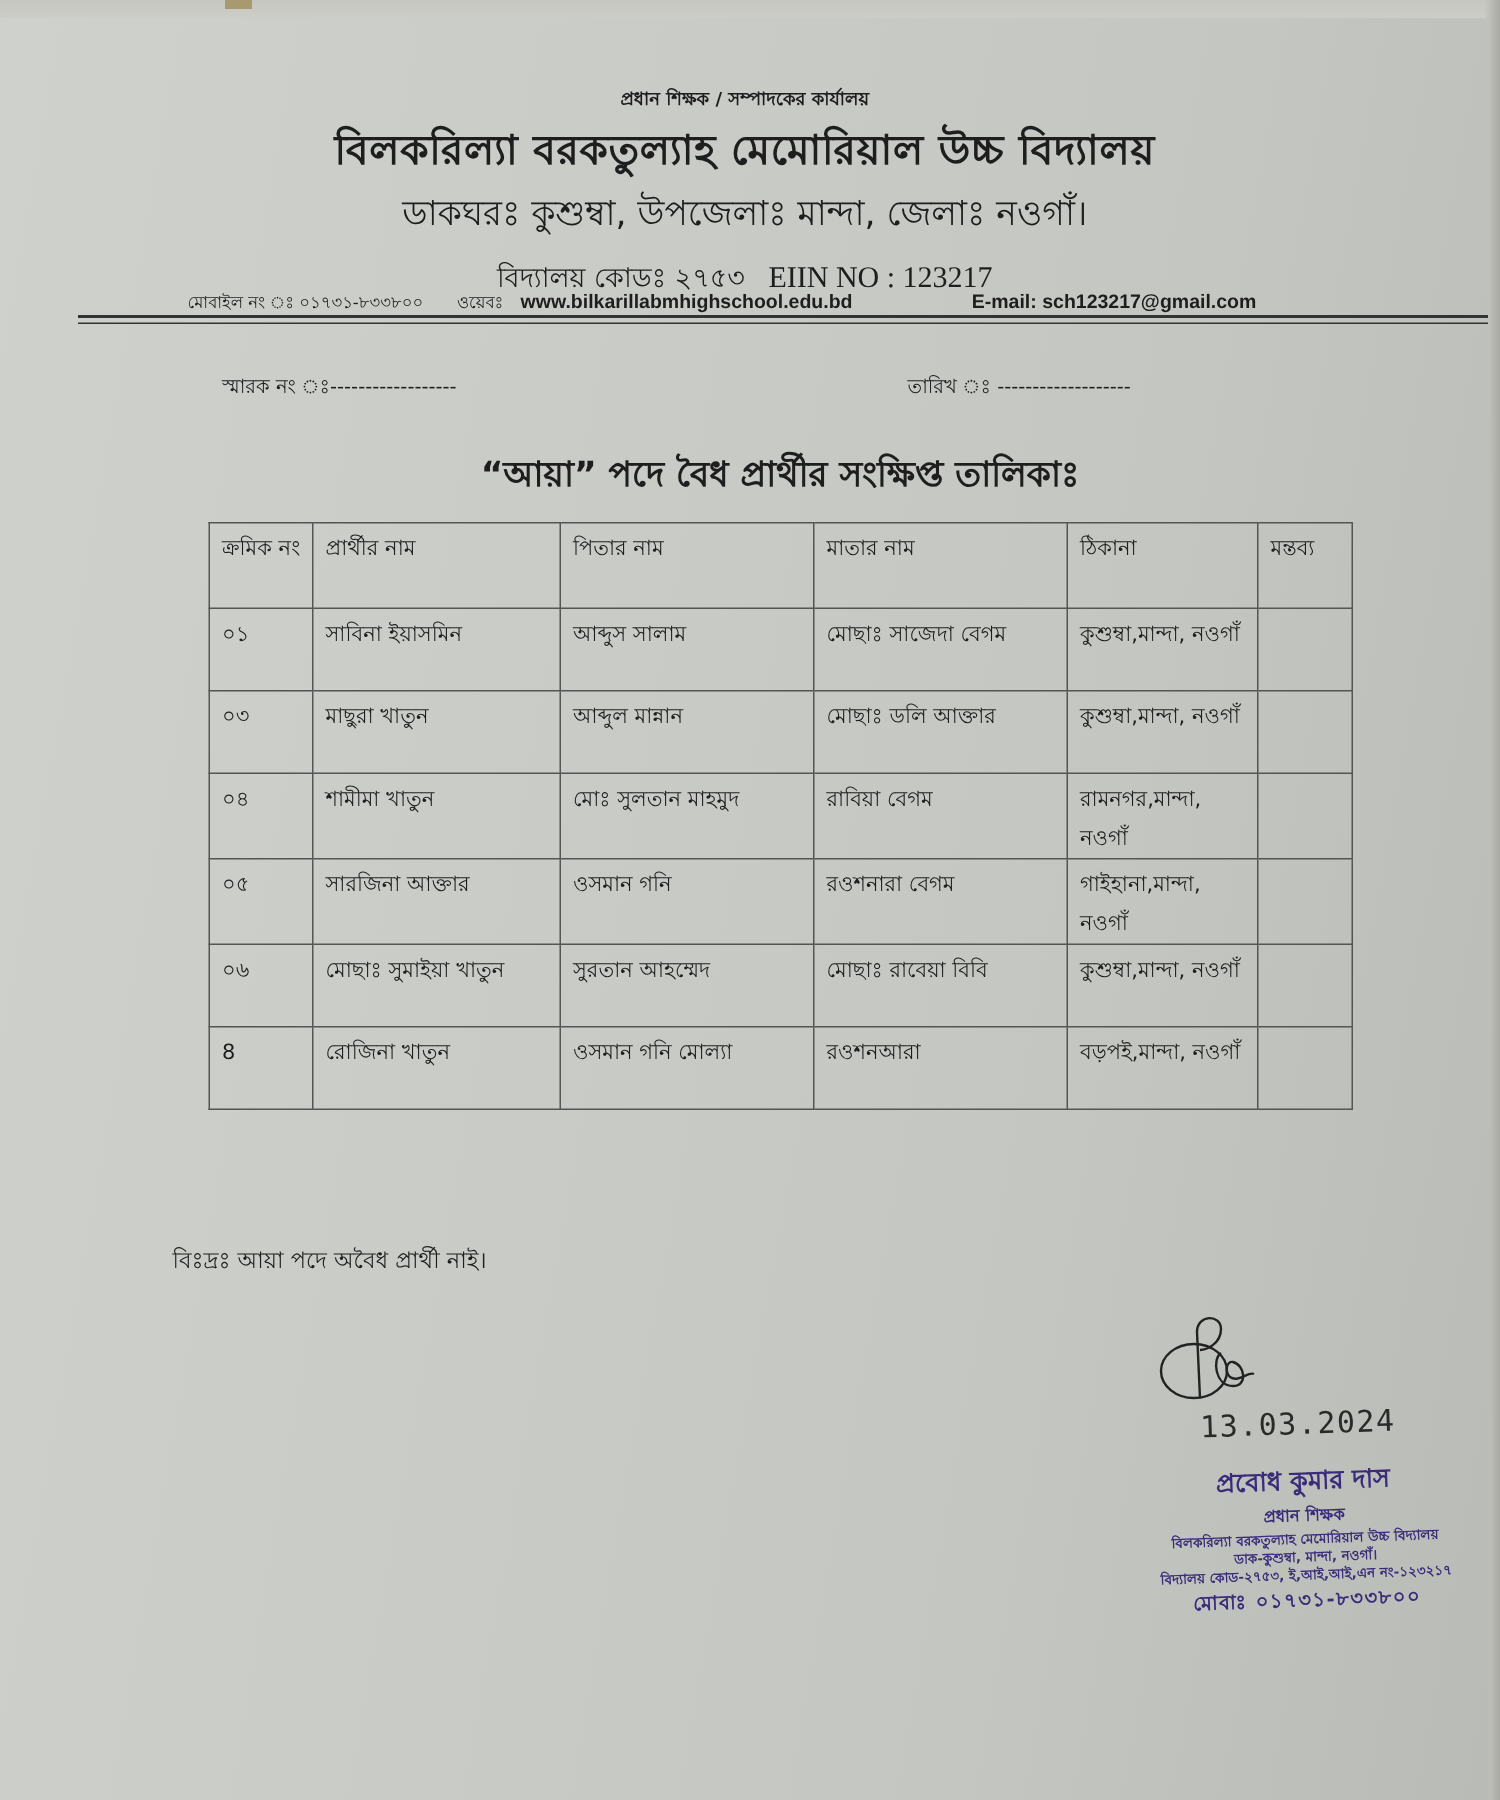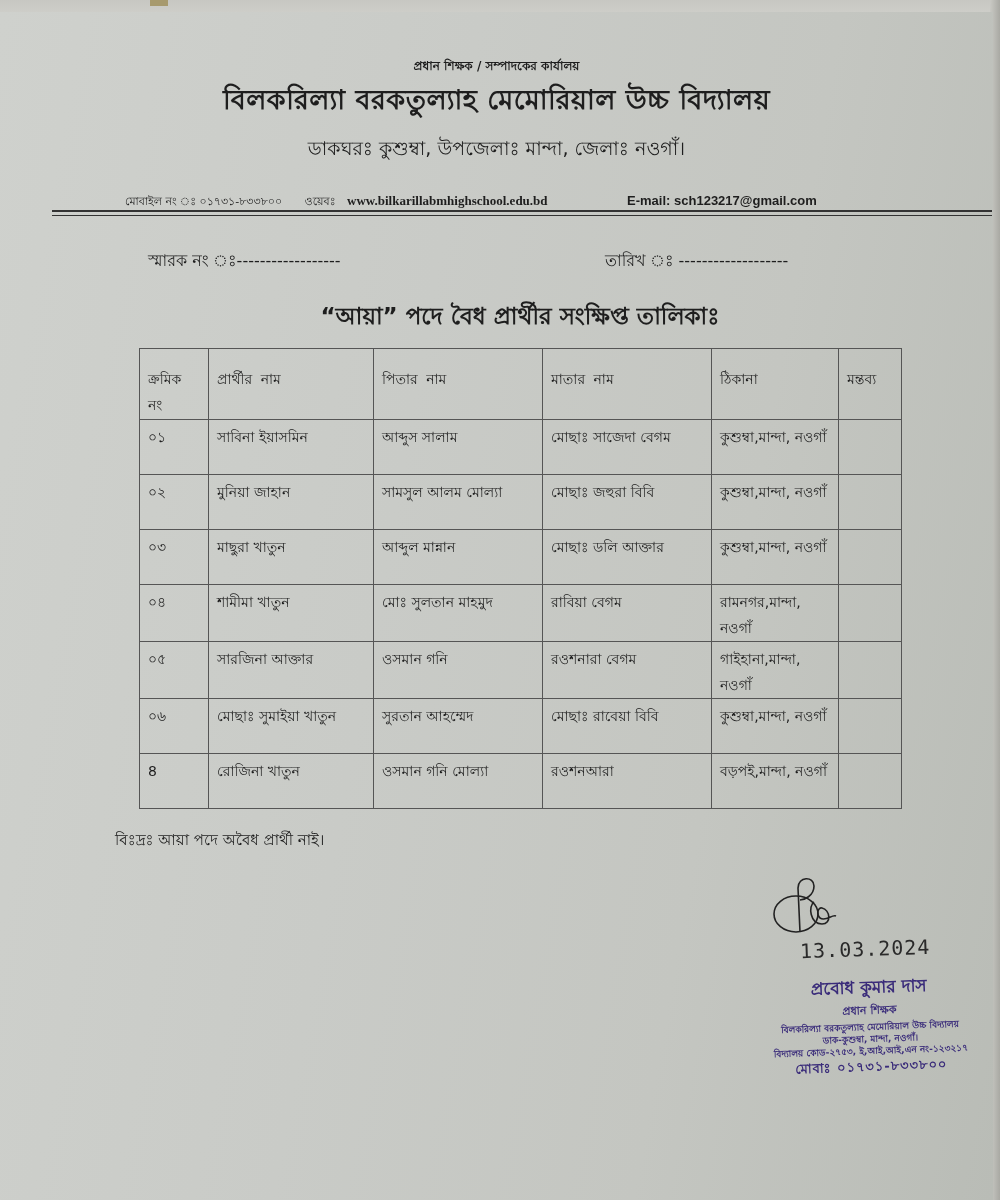--- a/index.html
+++ b/index.html
@@ -21,43 +21,43 @@
   .paper {
     position:absolute; left:0; top:12px; width:993px; height:1188px;
     background:linear-gradient(100deg,#cfd1cd 0%,#c9cbc7 40%,#c4c6c1 70%,#b9bcb6 100%);
   }
   .letterhead { position:absolute; left:0; top:40px; width:993px; text-align:center; }
   .office { font-size:12px; font-weight:bold; margin-top:5px; }
   .school-name {
     font-family:"DejaVu Serif", serif; font-size:27px; font-weight:bold;
     margin-top:2px; letter-spacing:0.5px;
   }
-  .address { font-size:19px; margin-top:10px; }
+  .address { font-size:23px; }
   .code { font-size:18px; margin-top:8px; }
   .code .eiin { font-family:"Liberation Serif", serif; font-size:20px; margin-left:10px; }
   .contact {
     position:absolute; left:125px; top:181px; font-size:11px; white-space:nowrap;
   }
-  .contact .web { font-family:Liberation Serif, serif; font-weight:bold; font-size:13px; margin-left:8px; }
+  .contact .web { font-family:Liberation Sans, sans-serif; font-weight:bold; font-size:13px; margin-left:8px; }
   .contact .email { font-family:"Liberation Sans", sans-serif; font-weight:bold; font-size:13px; margin-left:40px;padding-left:36px; }
   .rule { position:absolute; left:52px; width:940px; height:0; border-top:2px solid #333; }
-  .memo-row { position:absolute; top:236px; font-size:16px; white-space:nowrap; }
+  .memo-row { position:absolute; top:236px; font-size:13px; white-space:nowrap; }
   .doc-title {
     position:absolute; top:286px; left:0; width:1040px; text-align:center;
     font-size:23px; font-weight:bold;
   }
   table.candidates {
     position:absolute; left:139px; top:336px; border-collapse:collapse;
     font-size:14px;
   }
   table.candidates td, table.candidates th {
     border:1px solid #555; vertical-align:top; padding:4px 6px 0 8px;
     font-weight:normal; text-align:left; line-height:26px;
   }
-  table.candidates th { height:52px; padding-top:18px;font-family:Liberation Mono, monospace; }
+  table.candidates th { height:52px; padding-top:4px; }
   table.candidates tr.row td { height:50px; }
   td.addr { text-align:right; }
   .note { position:absolute; left:115px; top:816px; font-size:15px; }
   .signature { position:absolute; left:770px; top:862px; }
   .sig-date {
     position:absolute; left:800px; top:925px; font-family:"DejaVu Sans Mono", monospace;
     font-size:20px; color:#2a2a2a; letter-spacing:1px; transform:rotate(-2deg);
   }
   .stamp {
     position:absolute; left:745px; top:962px; width:250px; text-align:center;
@@ -75,20 +75,24 @@
   <div class="tab" style="left:150px;width:18px;"></div>
 </div>
 <div class="bg-right-strip"></div>
 
 <div class="paper">
 
   <div class="letterhead">
     <div class="office">প্রধান শিক্ষক / সম্পাদকের কার্যালয়</div>
     <div class="school-name">বিলকরিল্যা বরকতুল্যাহ মেমোরিয়াল উচ্চ বিদ্যালয়</div>
     <div class="address">ডাকঘরঃ কুশুম্বা, উপজেলাঃ মান্দা, জেলাঃ নওগাঁ।</div>
+    <div class="code">
+      <span>বিদ্যালয় কোডঃ ২৭৫৩</span>
+      <span class="eiin">EIIN NO : 123217</span>
+    </div>
   </div>
 
   <div class="contact">
     <span>মোবাইল নং ঃ ০১৭৩১-৮৩৩৮০০</span>
     <span style="margin-left:19px">ওয়েবঃ</span>
     <span class="web">www.bilkarillabmhighschool.edu.bd</span>
     <span class="email">E-mail: sch123217@gmail.com</span>
   </div>
 
   <div class="rule" style="top:198px;"></div>
@@ -109,28 +113,20 @@
         <th style="width:112px">ঠিকানা</th>
         <th style="width:48px">মন্তব্য</th>
       </tr>
     </thead>
     <tbody>
       <tr class="row">
         <td>০১</td>
         <td>সাবিনা ইয়াসমিন</td>
         <td>আব্দুস সালাম</td>
         <td>মোছাঃ সাজেদা বেগম</td>
-        <td class="addr">কুশুম্বা,মান্দা, নওগাঁ</td>
-        <td></td>
-      </tr>
-      <tr class="row">
-        <td>০২</td>
-        <td>মুনিয়া জাহান</td>
-        <td>সামসুল আলম মোল্যা</td>
-        <td>মোছাঃ জহুরা বিবি</td>
         <td class="addr">কুশুম্বা,মান্দা, নওগাঁ</td>
         <td></td>
       </tr>
       <tr class="row">
         <td>০৩</td>
         <td>মাছুরা খাতুন</td>
         <td>আব্দুল মান্নান</td>
         <td>মোছাঃ ডলি আক্তার</td>
         <td class="addr">কুশুম্বা,মান্দা, নওগাঁ</td>
         <td></td>

